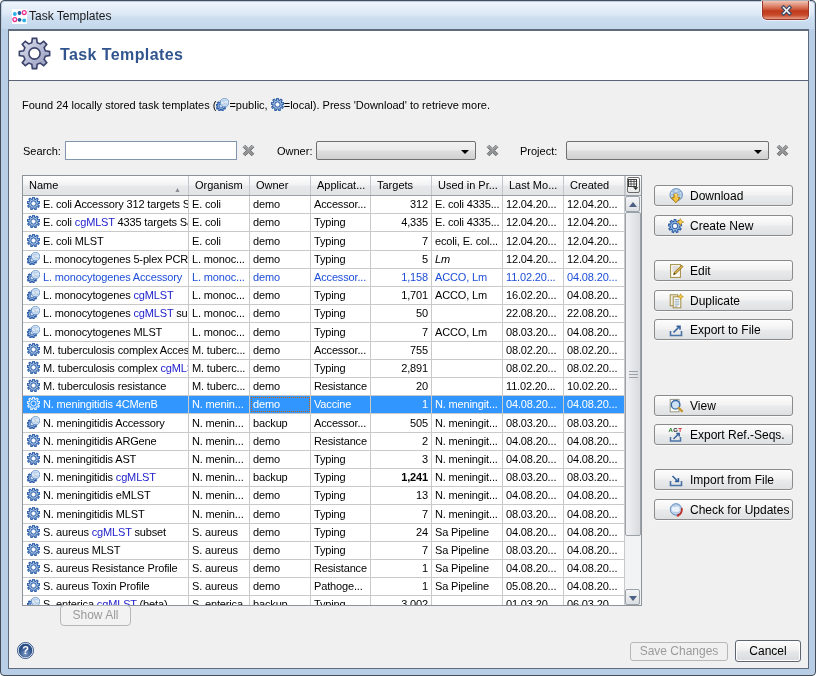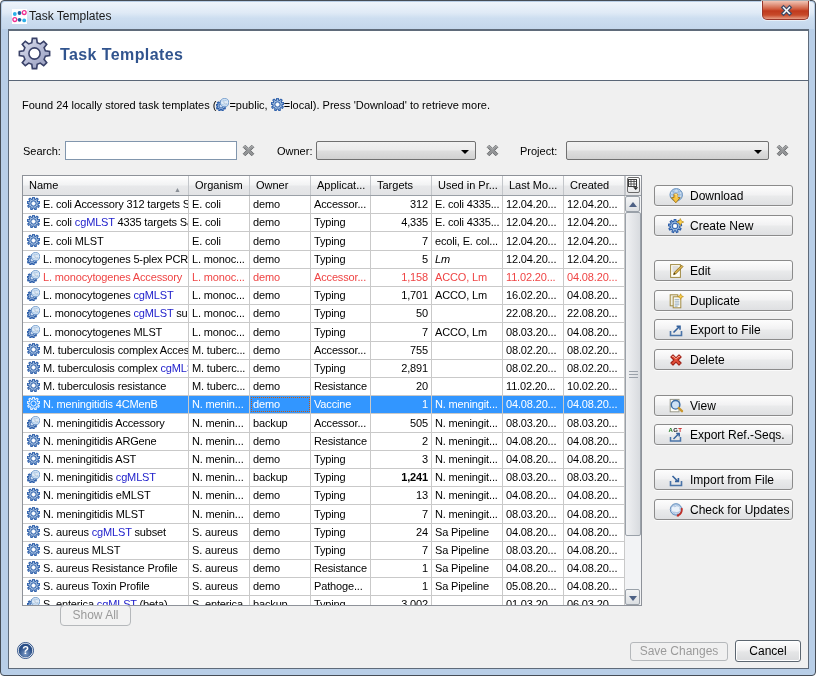--- a/index.html
+++ b/index.html
@@ -207,21 +207,21 @@
                 <path d="M7.2 2.6 q1.5 1.1 0.6 2.6 q1.8 1.1 3.4 0.2" stroke="#b9cada" stroke-width="1.0" fill="none"></path>
               </svg></span>L. monocytogenes 5-plex PCR</div>
           <div class="c" style="left:166px;width:61px;text-align:left;padding-left:3px;line-height:17px;">L. monoc...</div>
           <div class="c" style="left:227px;width:61px;text-align:left;padding-left:3px;line-height:17px;">demo</div>
           <div class="c" style="left:288px;width:60px;text-align:left;padding-left:3px;line-height:17px;">Typing</div>
           <div class="c" style="left:348px;width:61px;text-align:right;padding-right:3px;line-height:17px;">5</div>
           <div class="c" style="left:409px;width:71px;text-align:left;padding-left:3px;line-height:17px;font-style:italic;">Lm</div>
           <div class="c" style="left:480px;width:61px;text-align:left;padding-left:3px;line-height:17px;">12.04.20...</div>
           <div class="c" style="left:541px;width:61px;text-align:left;padding-left:3px;line-height:17px;">12.04.20...</div>
         </div>
-<div class="row" style="top:73px;height:18px;background:#fff;color:#ef4444">
+<div class="row" style="top:73px;height:18px;background:#fff;color:#1d4ed8">
           <div class="c" style="left:0;width:166px;line-height:17px"><span class="ri"><svg width="13" height="13" viewBox="0 0 13 13" style="">
                 <path d="M4.23 4.48 L4.39 3.14 L5.61 3.14 L5.77 4.48 L6.67 4.81 L7.65 3.88 L8.60 4.67 L7.85 5.80 L8.33 6.63 L9.68 6.55 L9.89 7.76 L8.60 8.15 L8.43 9.09 L9.52 9.90 L8.90 10.96 L7.66 10.43 L6.93 11.04 L7.24 12.36 L6.09 12.78 L5.48 11.57 L4.52 11.57 L3.91 12.78 L2.76 12.36 L3.07 11.04 L2.34 10.43 L1.10 10.96 L0.48 9.90 L1.57 9.09 L1.40 8.15 L0.11 7.76 L0.32 6.55 L1.67 6.63 L2.15 5.80 L1.40 4.67 L2.35 3.88 L3.33 4.81 Z" fill="#a9c3e2" stroke="#2b5da9" stroke-width="1.1"></path>
                 <circle cx="5.0" cy="8.0" r="2.0" fill="#cfdef1" stroke="#2b5da9" stroke-width="0.9"></circle>
                 <circle cx="8.6" cy="4.6" r="4.1" fill="#ddeaf8" stroke="#6b97c9" stroke-width="0.9"></circle>
                 <path d="M6.2 3.2 q2.2 -1.6 4.6 -0.4 M5.2 6.2 q3 1.8 6.6 0.2" stroke="#9fc0e2" stroke-width="0.8" fill="none"></path>
                 <path d="M7.2 2.6 q1.5 1.1 0.6 2.6 q1.8 1.1 3.4 0.2" stroke="#b9cada" stroke-width="1.0" fill="none"></path>
               </svg></span>L. monocytogenes Accessory</div>
           <div class="c" style="left:166px;width:61px;text-align:left;padding-left:3px;line-height:17px;">L. monoc...</div>
           <div class="c" style="left:227px;width:61px;text-align:left;padding-left:3px;line-height:17px;">demo</div>
           <div class="c" style="left:288px;width:60px;text-align:left;padding-left:3px;line-height:17px;">Accessor...</div>
@@ -551,27 +551,20 @@
       <span>Duplicate</span>
     </div>
 <div class="sbtn" style="top:318px">
       <svg width="16" height="16" viewBox="0 0 16 16" style="">
         <path d="M2.5 9 v4.5 h11 V9" fill="none" stroke="#4a74a8" stroke-width="1.6"></path>
         <path d="M5.5 10.5 L11 5" stroke="#34619c" stroke-width="1.6"></path>
         <path d="M8.6 4.4 h3.4 v3.4" fill="none" stroke="#34619c" stroke-width="1.6"></path>
       </svg>
       <span>Export to File</span>
     </div>
-<div class="sbtn" style="top:348px">
-      <svg width="16" height="16" viewBox="0 0 16 16" style="">
-        <path d="M2.9 5 L5 2.9 L8 5.9 L11 2.9 L13.1 5 L10.1 8 L13.1 11 L11 13.1 L8 10.1 L5 13.1 L2.9 11 L5.9 8 Z" fill="#e2503a" stroke="#a02015" stroke-width="1.1" stroke-linejoin="round"></path>
-        <path d="M3.9 5 L5 3.9 L8 6.9 L11 3.9 L12.1 5" fill="none" stroke="#f8a896" stroke-width="1"></path>
-      </svg>
-      <span>Delete</span>
-    </div>
 <div class="sbtn" style="top:394px">
       <svg width="16" height="16" viewBox="0 0 16 16" style="">
         <rect x="2.2" y="1.4" width="8.8" height="12.4" fill="#fffef7" stroke="#9a9a8a" stroke-width="1"></rect>
         <circle cx="7.6" cy="6.8" r="4.3" fill="rgba(190,216,244,0.75)" stroke="#3c6ea5" stroke-width="1.4"></circle>
         <path d="M10.8 10 L14 13.2" stroke="#c9962c" stroke-width="2.4" stroke-linecap="round"></path>
       </svg>
       <span>View</span>
     </div>
 <div class="sbtn" style="top:423px">
       <svg width="16" height="16" viewBox="0 0 16 16" style="">

